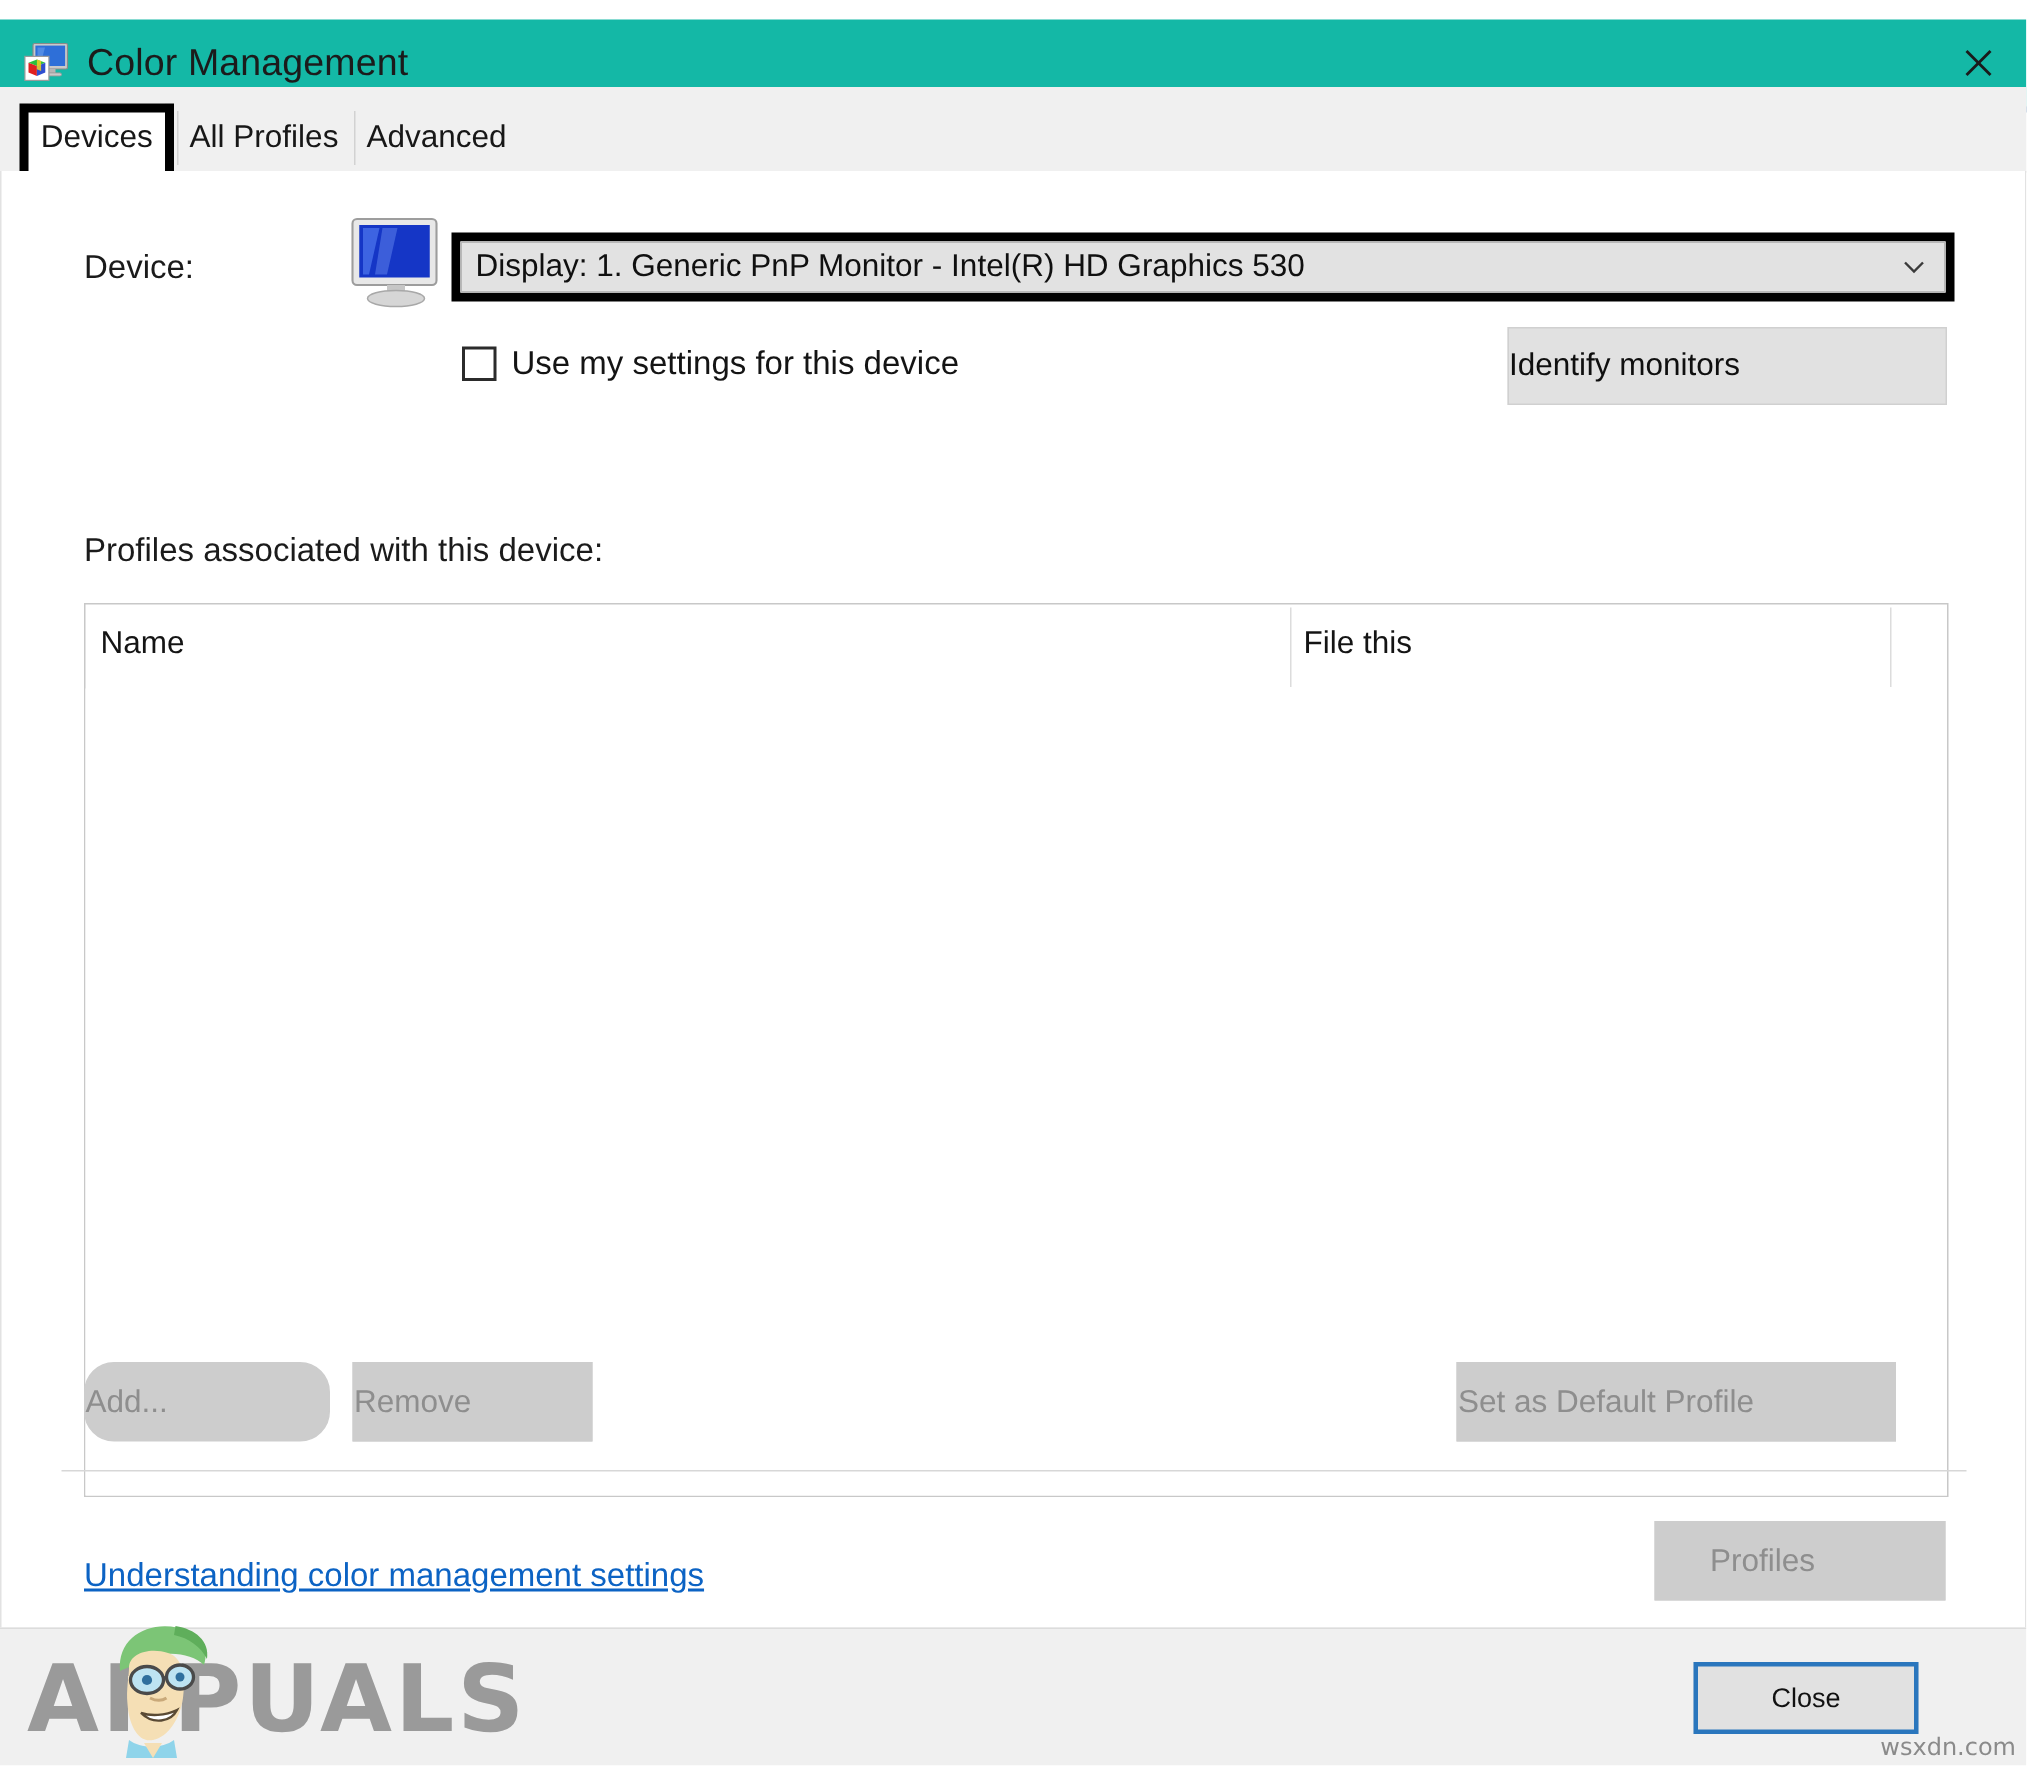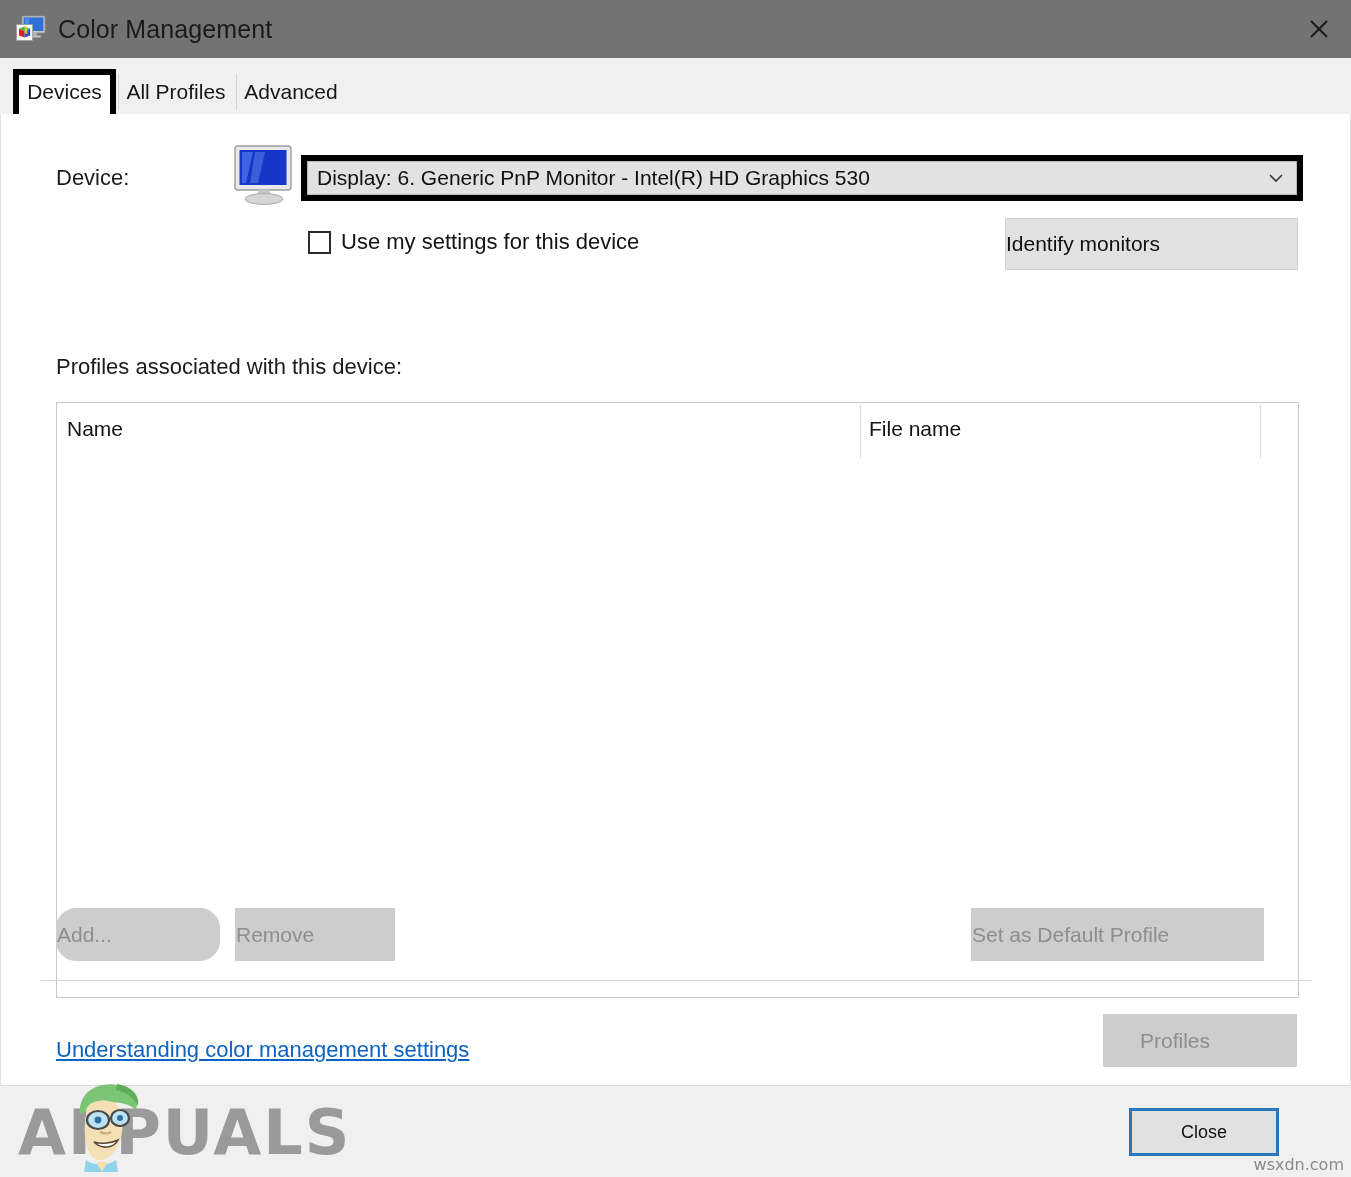--- a/index.html
+++ b/index.html
@@ -16,24 +16,24 @@
     position: relative;
     width: 1351px;
     height: 1177px;
     overflow: hidden;
     background: #ffffff;
   }
 
   
   .titlebar {
     position: absolute;
-    left: 0; top: 0;
+    left: 0; top: 13px;
     width: 1351px;
     height: 58px;
-    background: #737373;
+    background: #14b8a6;
     border-bottom: 4px solid #4c1d95;
     display: flex;
     align-items: center;
   }
   .titlebar-icon {
     position: relative;
     width: 30px;
     height: 28px;
     margin-left: 16px;
     flex: none;
@@ -420,21 +420,21 @@
         <rect x="8.5" y="6" width="47" height="35" fill="#1536c6"></rect>
         <polygon points="11,8 22,8 15,39 11,39" fill="#4f78ee" opacity="0.7"></polygon>
         <polygon points="24,8 34,8 27,39 19,39" fill="#6d90f2" opacity="0.45"></polygon>
         <rect x="27" y="46" width="12" height="6" fill="#c6c6c6"></rect>
         <ellipse cx="33" cy="55" rx="19" ry="5.4" fill="#d6d6d6" stroke="#a8a8a8" stroke-width="1"></ellipse>
       </svg>
     </div>
 
     <div class="combo-wrap">
       <div class="combo">
-        <span class="combo-text">Display: 6. Generic PnP Monitor - Intel(R) HD Graphics 530</span>
+        <span class="combo-text">Display: 1. Generic PnP Monitor - Intel(R) HD Graphics 530</span>
         <span class="combo-arrow">
           <svg viewBox="0 0 20 20" width="20" height="20">
             <polyline points="4,7 10,13 16,7" fill="none" stroke="#3a3a3a" stroke-width="1.6"></polyline>
           </svg>
         </span>
       </div>
     </div>
 
     <div class="checkbox-row">
       <span class="checkbox-box"></span>
@@ -444,21 +444,21 @@
     <button class="btn btn-identify">
       <span>Identify monitors</span>
     </button>
 
     <div class="lbl-profiles">Profiles associated with this device:</div>
 
     <div class="listview">
       <div class="lv-header">
         <div class="lv-col" style="left:10px;">Name</div>
         <div class="lv-divider" style="left:803px;"></div>
-        <div class="lv-col" style="left:812px;">File name</div>
+        <div class="lv-col" style="left:812px;">File this</div>
         <div class="lv-divider" style="left:1203px;"></div>
       </div>
       <div class="lv-body"></div>
     </div>
 
     <button class="btn btn-disabled btn-add">
       <span>Add...</span>
     </button>
     <button class="btn btn-disabled btn-remove">
       <span>Remove</span>

